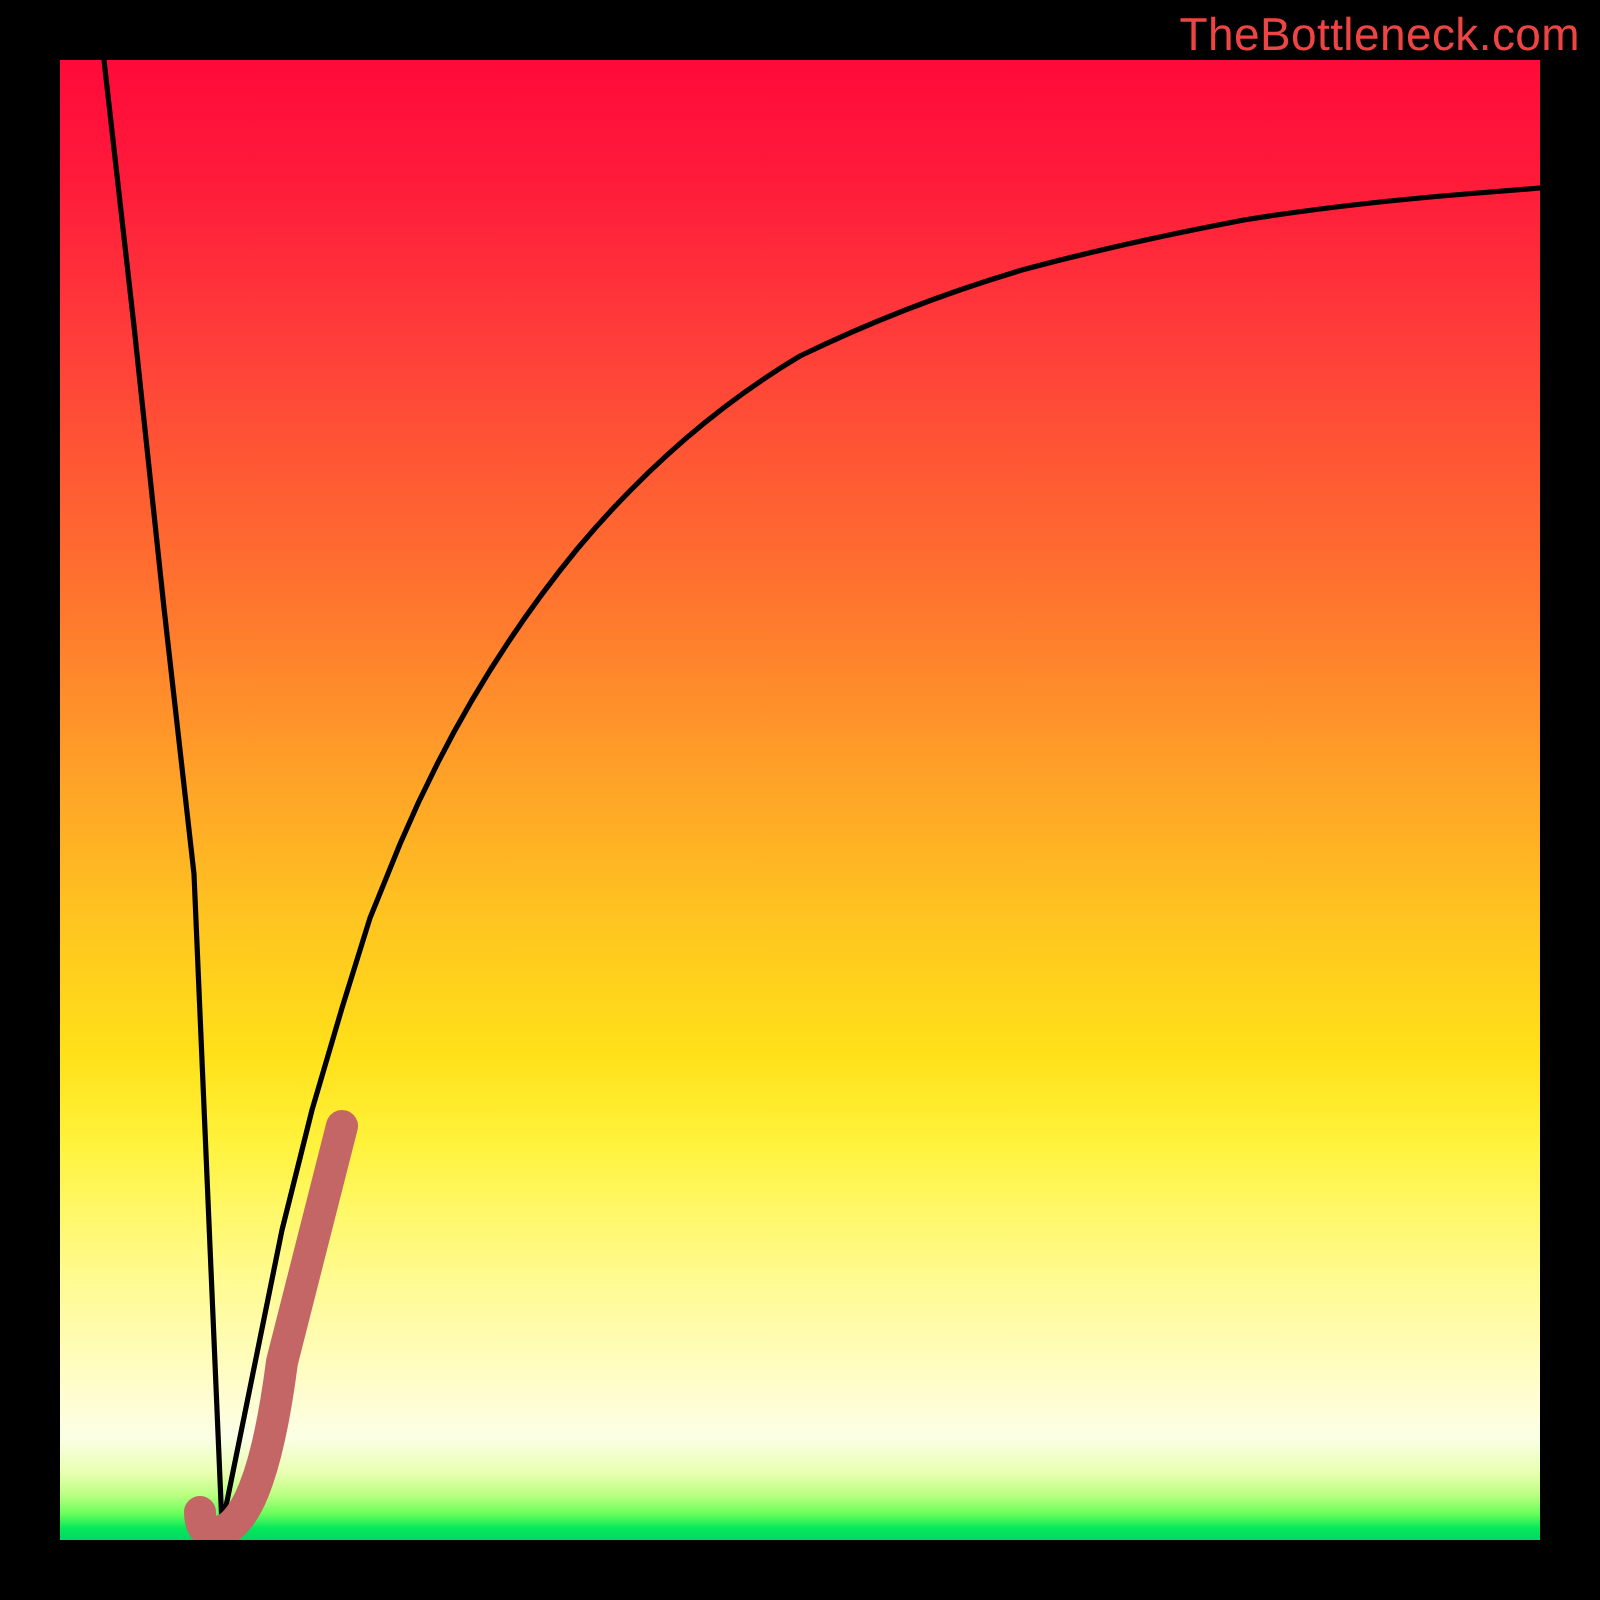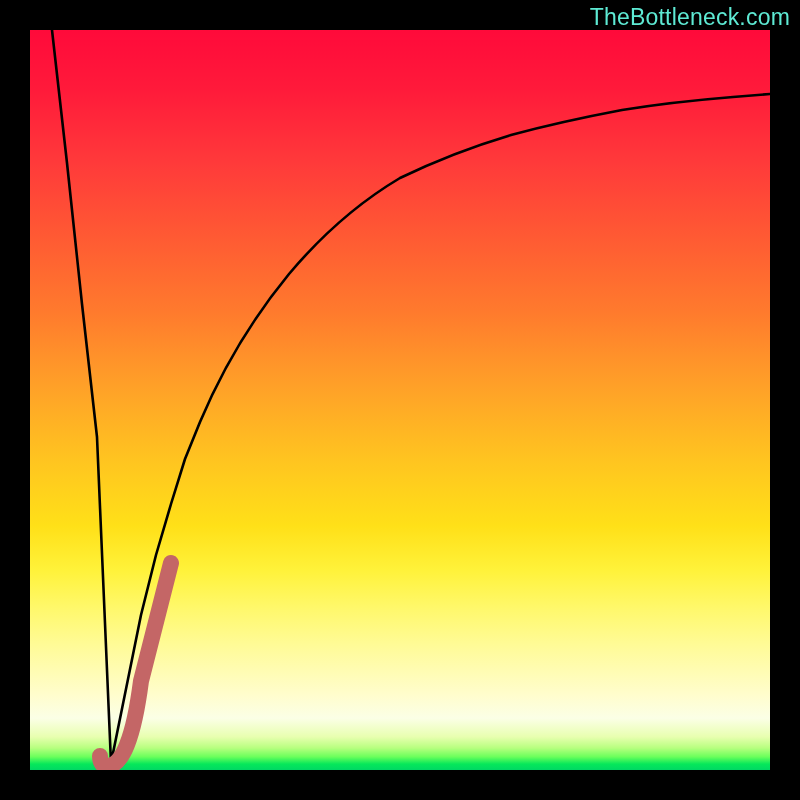--- a/index.html
+++ b/index.html
@@ -49,21 +49,21 @@
     position: absolute;
     left: 0;
     top: 0;
     width: 740px;
     height: 740px;
   }
   .watermark {
     position: absolute;
     top: 4px;
     right: 10px;
-    color: #5eead4;
+    color: #ef4444;
     font-size: 23px;
     font-weight: 500;
     letter-spacing: 0.2px;
     user-select: none;
   }
 </style>
 </head>
 <body>
 
 <div class="frame">

